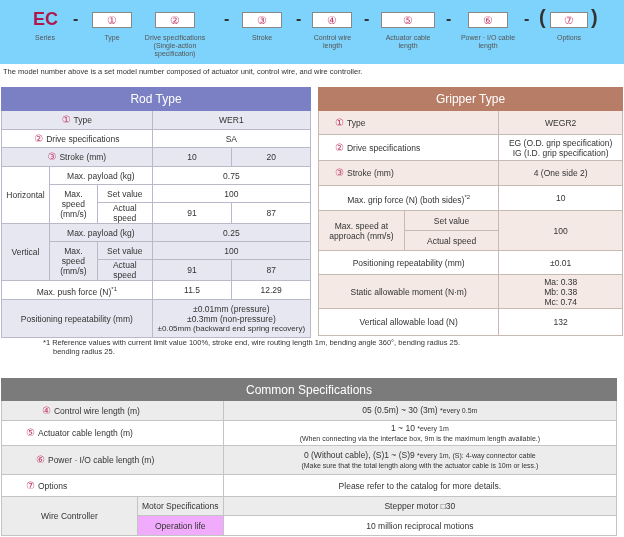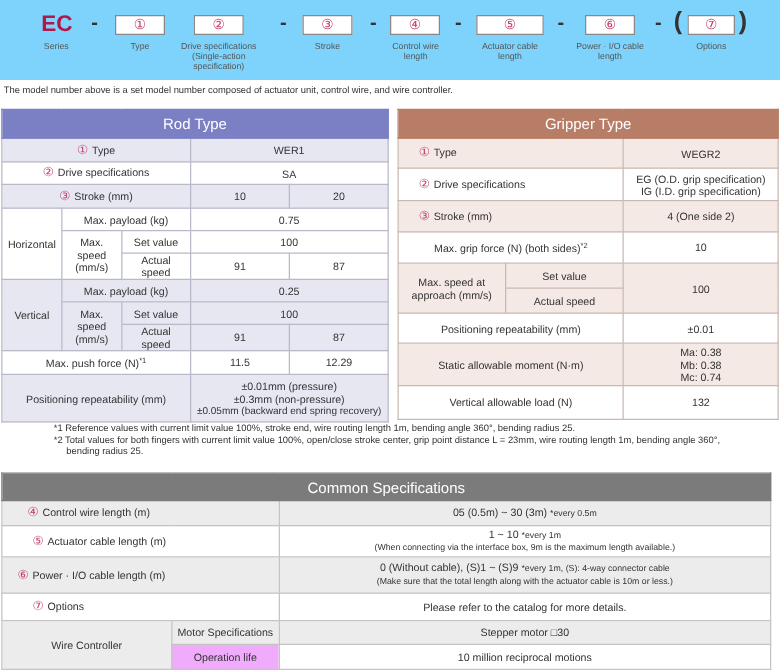--- a/index.html
+++ b/index.html
@@ -197,47 +197,46 @@
   </tr>
   <tr style="height:27px">
     <td colspan="2">Vertical allowable load (N)</td>
     <td>132</td>
   </tr>
 </tbody>
   </table>
 
 <div class="footnotes">
   <div>*1 Reference values with current limit value 100%, stroke end, wire routing length 1m, bending angle 360°, bending radius 25.</div>
-  <div>*2 Total values for both fingers with current limit value 100%, open/close stroke center, grip point distance L = 23mm, wire routing length 1m, bending angle 360°,</div>
   <div style="padding-left:10px">bending radius 25.</div>
 </div>
 
 <table id="common">
   <colgroup>
       <col style="width:136px">
       <col style="width:86px">
       <col style="width:394px">
     </colgroup>
   <tbody>
       <tr>
         <th colspan="3">Common Specifications</th>
       </tr>
   <tr class="shade" style="height:20px">
-    <td colspan="2" class="left" style="padding-left:20px"><span class="num">④</span><span>Control wire length (m)</span></td>
+    <td colspan="2" class="left" style="padding-left:40px"><span class="num">④</span><span>Control wire length (m)</span></td>
     <td><span>05 (0.5m) ~ 30 (3m)</span> <span class="small">*every 0.5m</span></td>
   </tr>
   <tr style="height:25px">
     <td colspan="2" class="left" style="padding-left:24px"><span class="num">⑤</span><span>Actuator cable length (m)</span></td>
     <td>
           <div><span>1 ~ 10</span> <span class="small">*every 1m</span></div>
           <div class="small">(When connecting via the interface box, 9m is the maximum length available.)</div>
         </td>
   </tr>
   <tr class="shade" style="height:29px">
-    <td colspan="2" class="left" style="padding-left:12px"><span class="num">⑥</span><span>Power · I/O cable length (m)</span></td>
+    <td colspan="2" class="left" style="padding-left:34px"><span class="num">⑥</span><span>Power · I/O cable length (m)</span></td>
     <td>
           <div><span>0 (Without cable), (S)1 ~ (S)9</span> <span class="small">*every 1m, (S): 4-way connector cable</span></div>
           <div class="small">(Make sure that the total length along with the actuator cable is 10m or less.)</div>
         </td>
   </tr>
   <tr style="height:22px">
     <td colspan="2" class="left" style="padding-left:24px"><span class="num">⑦</span><span>Options</span></td>
     <td>Please refer to the catalog for more details.</td>
   </tr>
   <tr class="shade" style="height:19px">

